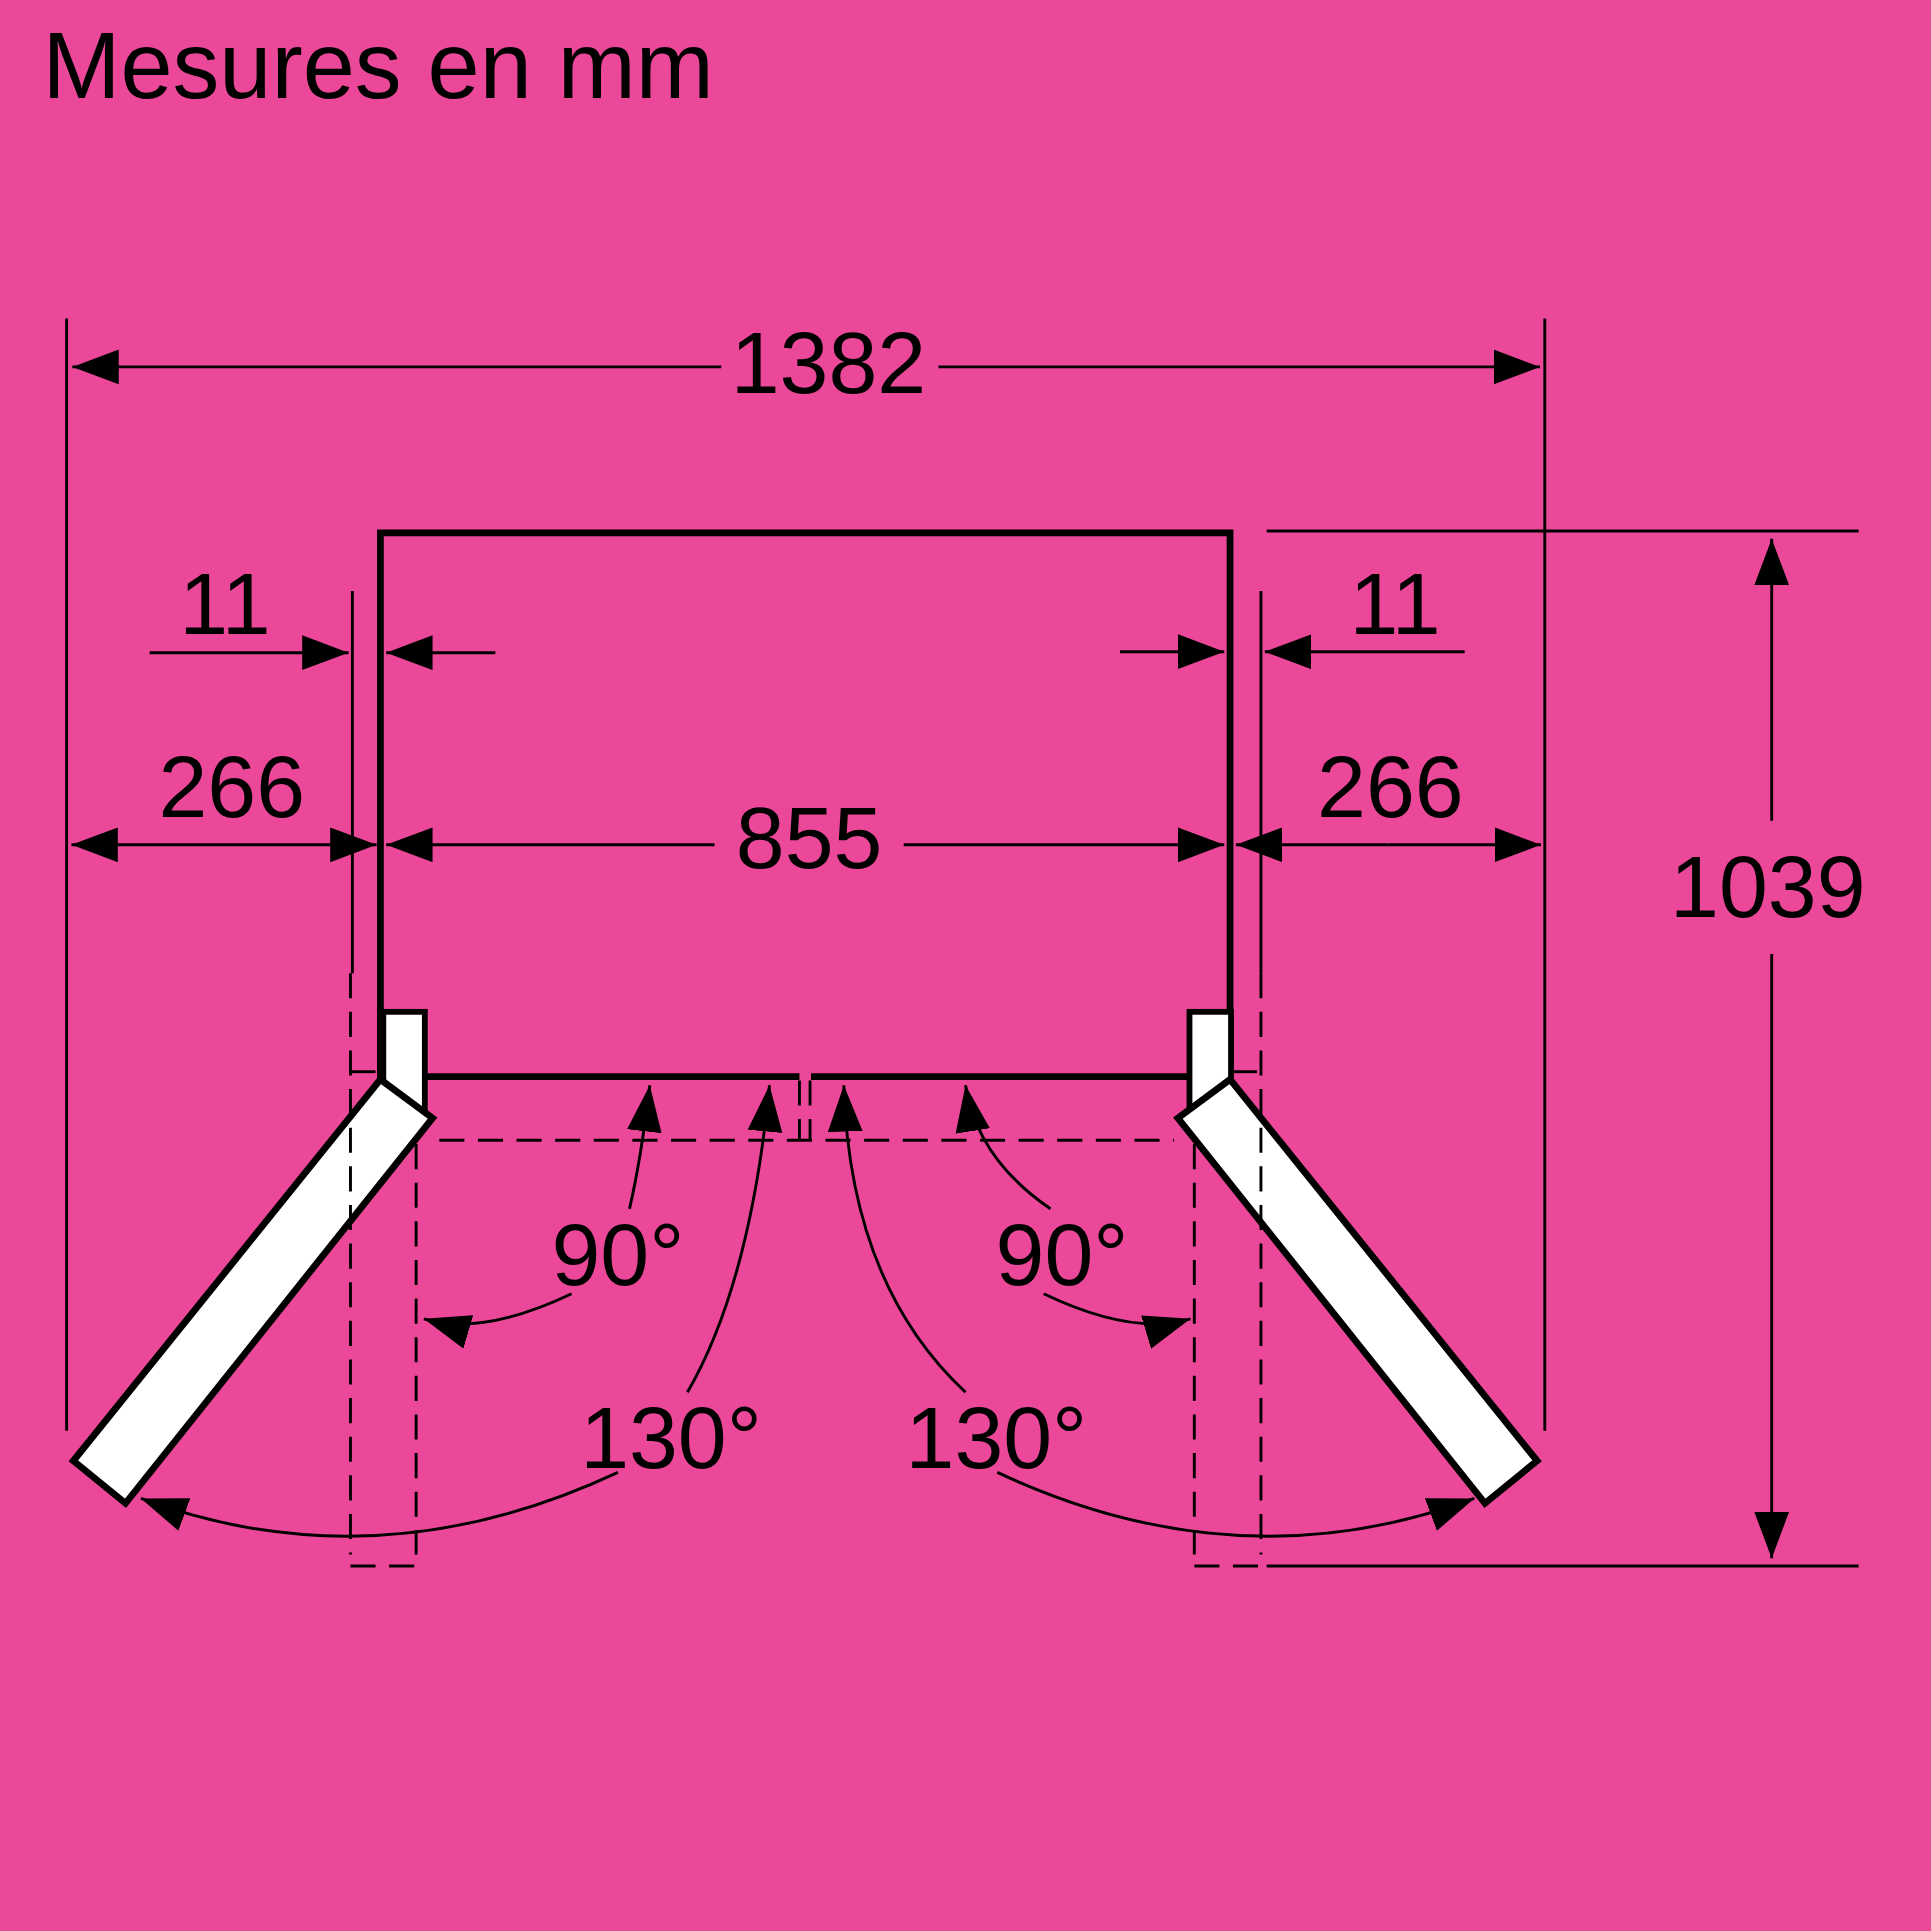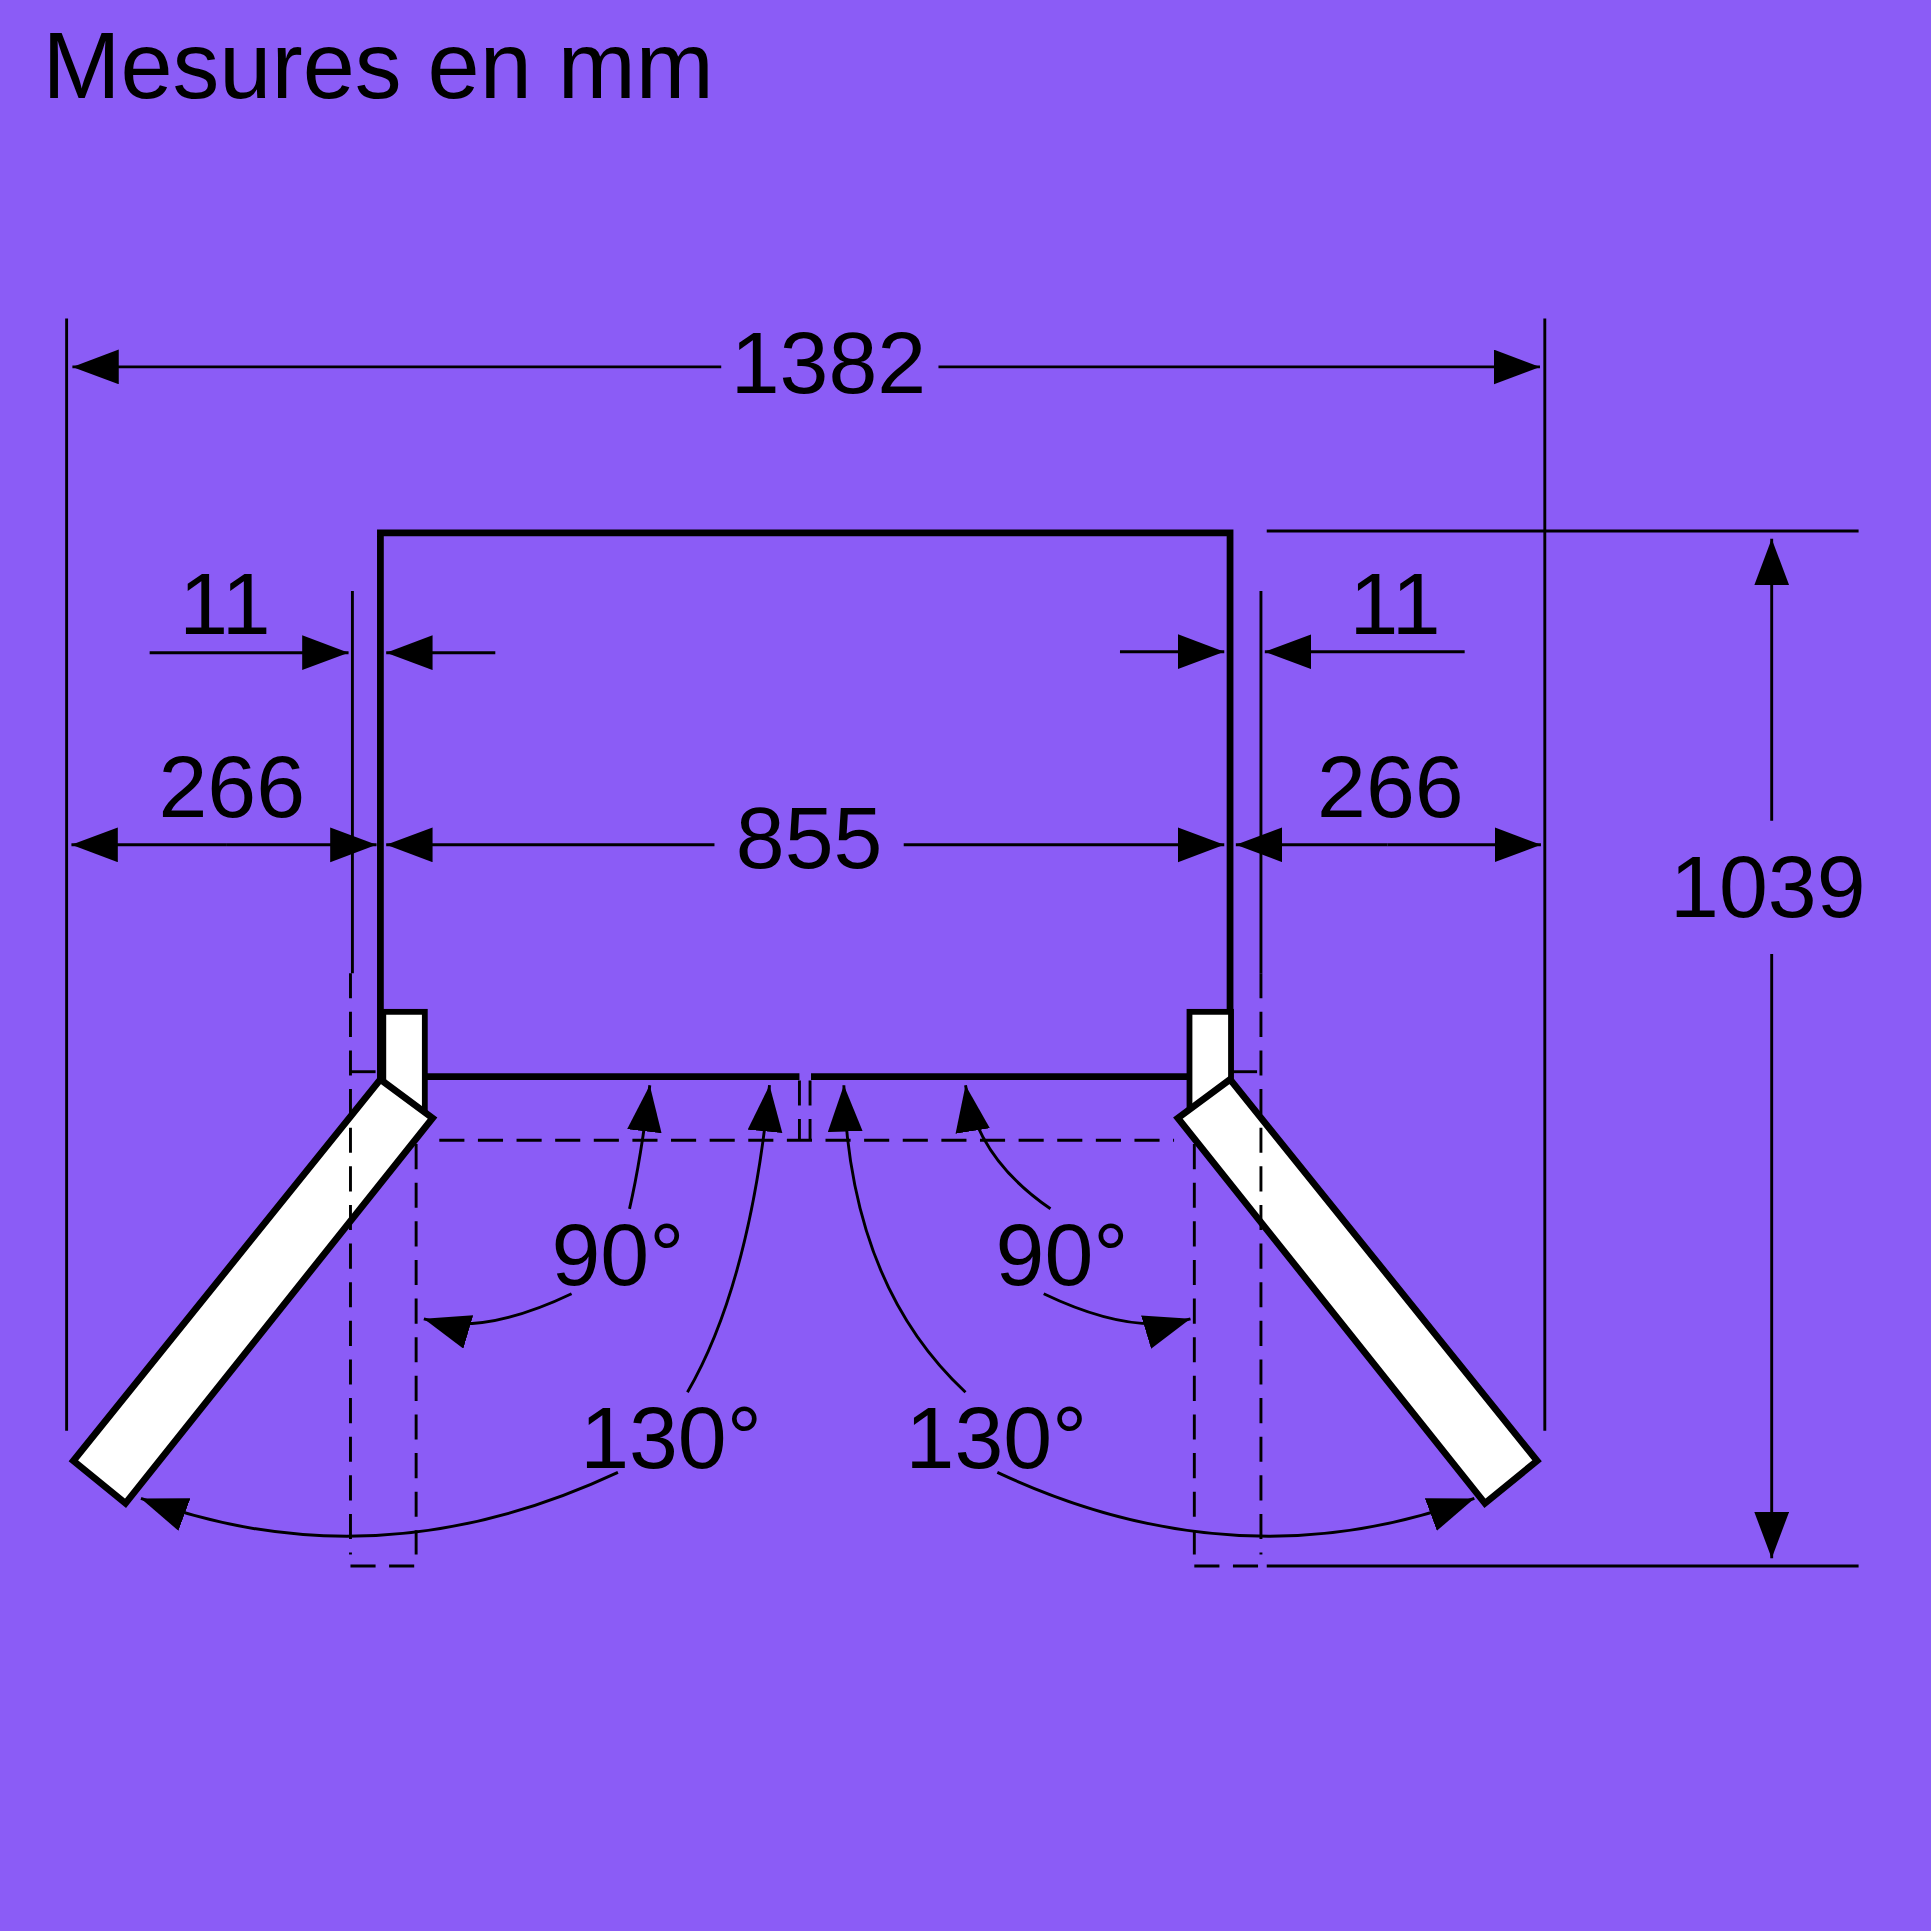--- a/index.html
+++ b/index.html
@@ -1,16 +1,16 @@
 <!DOCTYPE html>
 <html><head>
 <meta charset="utf-8">
 <style>
   html,body{margin:0;padding:0;background:#ffffff;}
-  .stage{position:relative;width:1931px;height:1931px;background:#8b5cf6;overflow:hidden;}
+  .stage{position:relative;width:1931px;height:1931px;background:#ec4899;overflow:hidden;}
   svg{display:block;}
   text{font-family:"Liberation Sans","DejaVu Sans",sans-serif;fill:#000;}
   .title-text{font-size:97px;}
   .dim-text{font-size:91px;text-anchor:middle;}
   .thick{stroke:#000;stroke-width:7;fill:none;}
   .thin{stroke:#000;stroke-width:3;fill:none;}
   .dash{stroke:#000;stroke-width:3;fill:none;stroke-dasharray:26 14;}
   .doorfill{fill:#fff;stroke:#000;stroke-width:7;}
   .hingefill{fill:#fff;stroke:#000;stroke-width:6;}
 </style>

